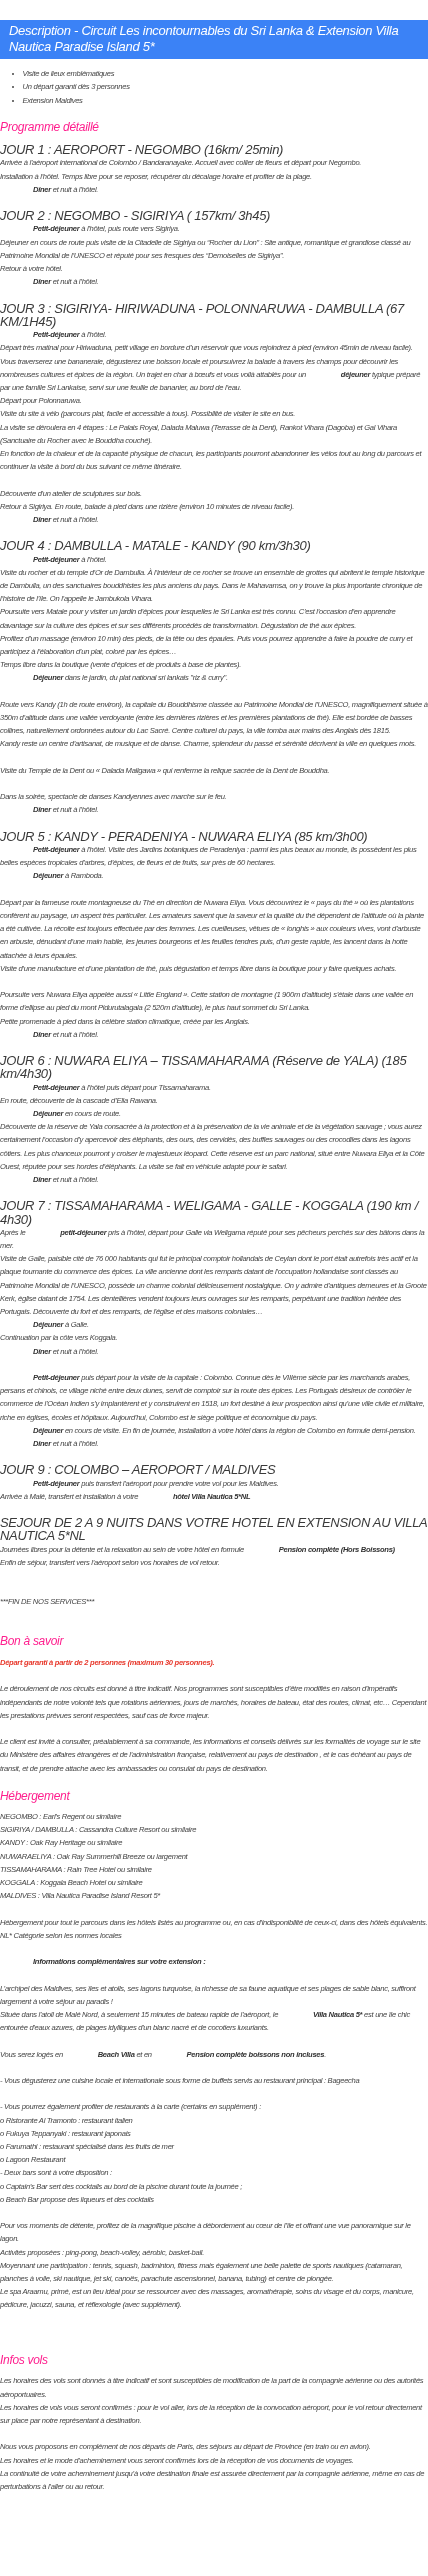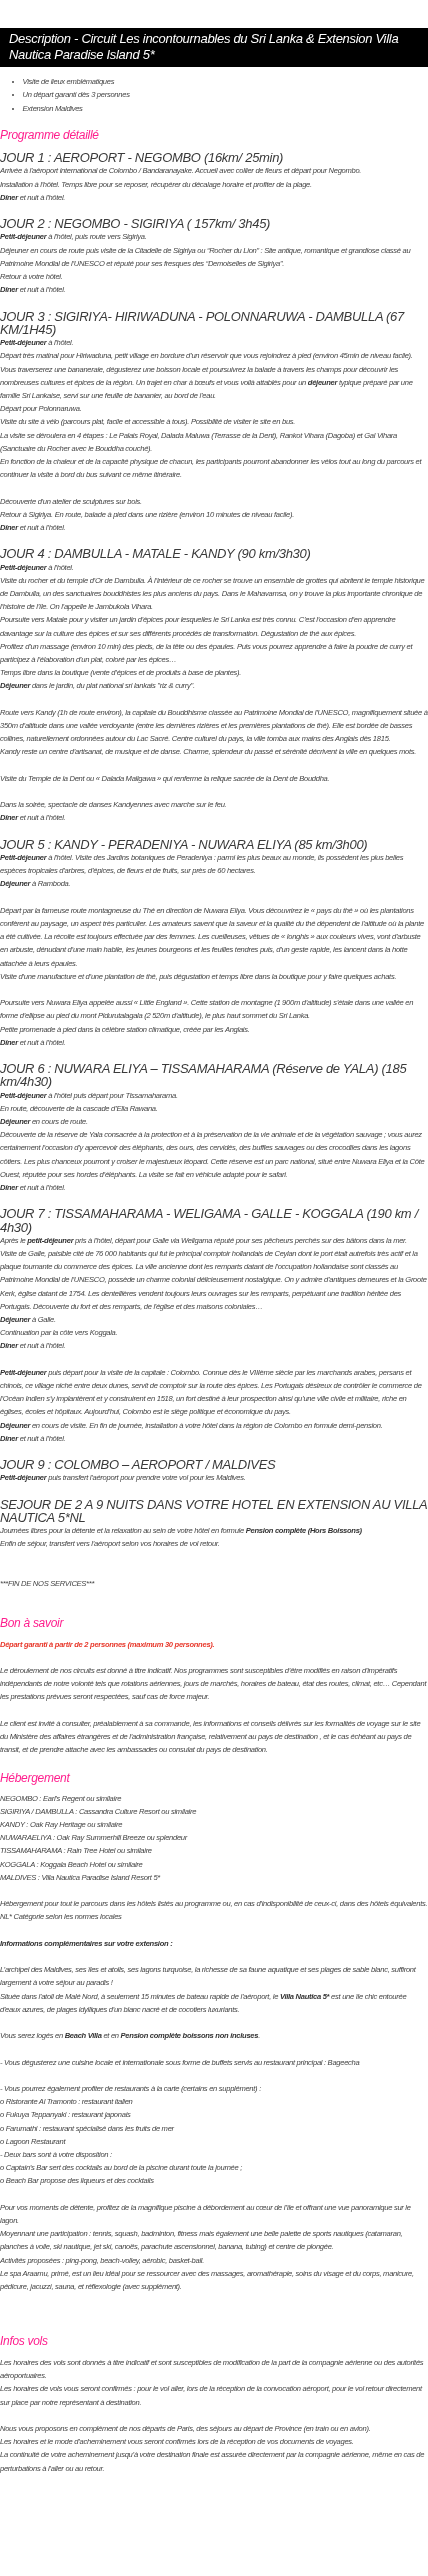--- a/index.html
+++ b/index.html
@@ -1,26 +1,26 @@
 <!DOCTYPE html>
 <html style="font-size:9px"><head>
 <meta charset="utf-8">
 <style>
   html, body { margin:0; padding:0; background:#ffffff; }
   body { width:428px; font-family:"Liberation Sans", sans-serif; color:#3e3e3e; }
-  .banner { background:#000000; margin-top:28px; padding:2.8px 9px 3.4px 9px; }
+  .banner { background:#3b82f6; margin-top:20px; padding:2.8px 9px 3.4px 9px; }
   .banner h1 { margin:0; color:#ffffff; font-style:italic; font-weight:normal; font-size:13px; line-height:16.4px; letter-spacing:-0.3px; }
   ul.highlights { margin:8px 0 0 0; padding:0 0 0 22.6px; list-style:disc; }
   ul.highlights li { font-style:italic; font-size:7.6px; line-height:13.3px; letter-spacing:-0.3px; color:#444; }
   ul.highlights li::marker { color:#444; font-size:6.2px; }
   .content { padding:0; }
   h2.section { margin:0; color:#ff1f8e; font-style:italic; font-weight:normal; font-size:12px; line-height:16px; letter-spacing:-0.3px; }
   p { margin:0; font-style:italic; font-size:7.6px; line-height:13.2px; letter-spacing:-0.3px; color:#444; }
   .day-title { margin:0; font-style:italic; font-size:13px; line-height:13.2px; letter-spacing:-0.3px; color:#3a3a3a; }
-  b { font-weight:bold; color:#333; }
+  b { font-weight:bold; color:#333;margin-left:33px; }
   .gap { height:13.2px; }
   .red { color:#e8392c; font-weight:bold; }
 </style>
 </head>
 <body>
 
 <div class="banner">
   <h1>Description - Circuit Les incontournables du Sri Lanka &amp; Extension Villa Nautica Paradise Island 5*</h1>
 </div>
 
@@ -98,20 +98,21 @@
       <p><b>Déjeuner</b> à Galle.</p>
       <p>Continuation par la côte vers Koggala.</p>
       <p><b>Dîner</b> et nuit à l’hôtel.</p>
       <div class="gap"></div>
       <p><b>Petit-déjeuner</b> puis départ pour la visite de la capitale : Colombo. Connue dès le VIIIème siècle par les marchands arabes, persans et chinois, ce village niché entre deux dunes, servit de comptoir sur la route des épices. Les Portugais désireux de contrôler le commerce de l’Océan Indien s’y implantèrent et y construirent en 1518, un fort destiné à leur prospection ainsi qu’une ville civile et militaire, riche en églises, écoles et hôpitaux. Aujourd’hui, Colombo est le siège politique et économique du pays.</p>
       <p><b>Déjeuner</b> en cours de visite. En fin de journée, installation à votre hôtel dans la région de Colombo en formule demi-pension.</p>
       <p><b>Diner</b> et nuit à l’hôtel.</p>
       <div class="gap"></div>
       <p class="day-title">JOUR 9 : COLOMBO – AEROPORT / MALDIVES</p>
       <p><b>Petit-déjeuner</b> puis transfert l’aéroport pour prendre votre vol pour les Maldives.</p>
+      <p>Arrivée à Malé, transfert et installation à votre <b>hôtel Villa Nautica 5*NL</b></p>
       <div class="gap"></div>
       <p class="day-title">SEJOUR DE 2 A 9 NUITS DANS VOTRE HOTEL EN EXTENSION AU VILLA NAUTICA 5*NL</p>
       <p>Journées libres pour la détente et la relaxation au sein de votre hôtel en formule <b>Pension complète (Hors Boissons)</b></p>
       <p>Enfin de séjour, transfert vers l’aéroport selon vos horaires de vol retour.</p>
     </div>
   <div style="height:26px"></div>
   <p>***FIN DE NOS SERVICES***</p>
 
   <div style="height:25px"></div>
   <h2 class="section">Bon à savoir</h2>
@@ -122,21 +123,21 @@
   <div class="gap"></div>
   <p>Le client est invité à consulter, préalablement à sa commande, les informations et conseils délivrés sur les formalités de voyage sur le site du Ministère des affaires étrangères et de l’administration française, relativement au pays de destination , et le cas échéant au pays de transit, et de prendre attache avec les ambassades ou consulat du pays de destination.</p>
 
   <div style="height:13.6px"></div>
   <h2 class="section">Hébergement</h2>
   <div style="height:5.7px"></div>
   <div id="hotels">
       <p>NEGOMBO : Earl's Regent ou similaire</p>
       <p>SIGIRIYA / DAMBULLA : Cassandra Culture Resort ou similaire</p>
       <p>KANDY : Oak Ray Heritage ou similaire</p>
-      <p>NUWARAELIYA : Oak Ray Summerhill Breeze ou splendeur</p>
+      <p>NUWARAELIYA : Oak Ray Summerhill Breeze ou largement</p>
       <p>TISSAMAHARAMA : Rain Tree Hotel ou similaire</p>
       <p>KOGGALA : Koggala Beach Hotel ou similaire</p>
       <p>MALDIVES : Villa Nautica Paradise Island Resort 5*</p>
     </div>
   <div class="gap"></div>
   <p>Hébergement pour tout le parcours dans les hôtels listés au programme ou, en cas d’indisponibilité de ceux-ci, dans des hôtels équivalents.</p>
   <p>NL* Catégorie selon les normes locales</p>
   <div class="gap"></div>
   <p><b>Informations complémentaires sur votre extension :</b></p>
   <div class="gap"></div>
@@ -151,22 +152,22 @@
       <p>- Vous pourrez également profiter de restaurants à la carte (certains en supplément) :</p>
       <p>o Ristorante Al Tramonto : restaurant italien</p>
       <p>o Fukuya Teppanyaki : restaurant japonais</p>
       <p>o Farumathi : restaurant spécialisé dans les fruits de mer</p>
       <p>o Lagoon Restaurant</p>
       <p>- Deux bars sont à votre disposition :</p>
       <p>o Captain’s Bar sert des cocktails au bord de la piscine durant toute la journée ;</p>
       <p>o Beach Bar propose des liqueurs et des cocktails</p>
       <div class="gap"></div>
       <p>Pour vos moments de détente, profitez de la magnifique piscine à débordement au cœur de l’île et offrant une vue panoramique sur le lagon.</p>
+      <p>Activités proposées : ping-pong, beach-volley, aérobic, basket-ball.</p>
       <p>Moyennant une participation : tennis, squash, badminton, fitness mais également une belle palette de sports nautiques (catamaran, planches à voile, ski nautique, jet ski, canoës, parachute ascensionnel, banana, tubing) et centre de plongée.</p>
-      <p>Activités proposées : ping-pong, beach-volley, aérobic, basket-ball.</p>
       <p>Le spa Araamu, primé, est un lieu idéal pour se ressourcer avec des massages, aromathérapie, soins du visage et du corps, manicure, pédicure, jacuzzi, sauna, et réflexologie (avec supplément).</p>
     </div>
 
   <div style="height:40px"></div>
   <h2 class="section">Infos vols</h2>
   <div style="height:6.8px"></div>
   <div id="vols">
       <p>Les horaires des vols sont donnés à titre indicatif et sont susceptibles de modification de la part de la compagnie aérienne ou des autorités aéroportuaires.</p>
       <p>Les horaires de vols vous seront confirmés : pour le vol aller, lors de la réception de la convocation aéroport, pour le vol retour directement sur place par notre représentant à destination.</p>
       <div class="gap"></div>

